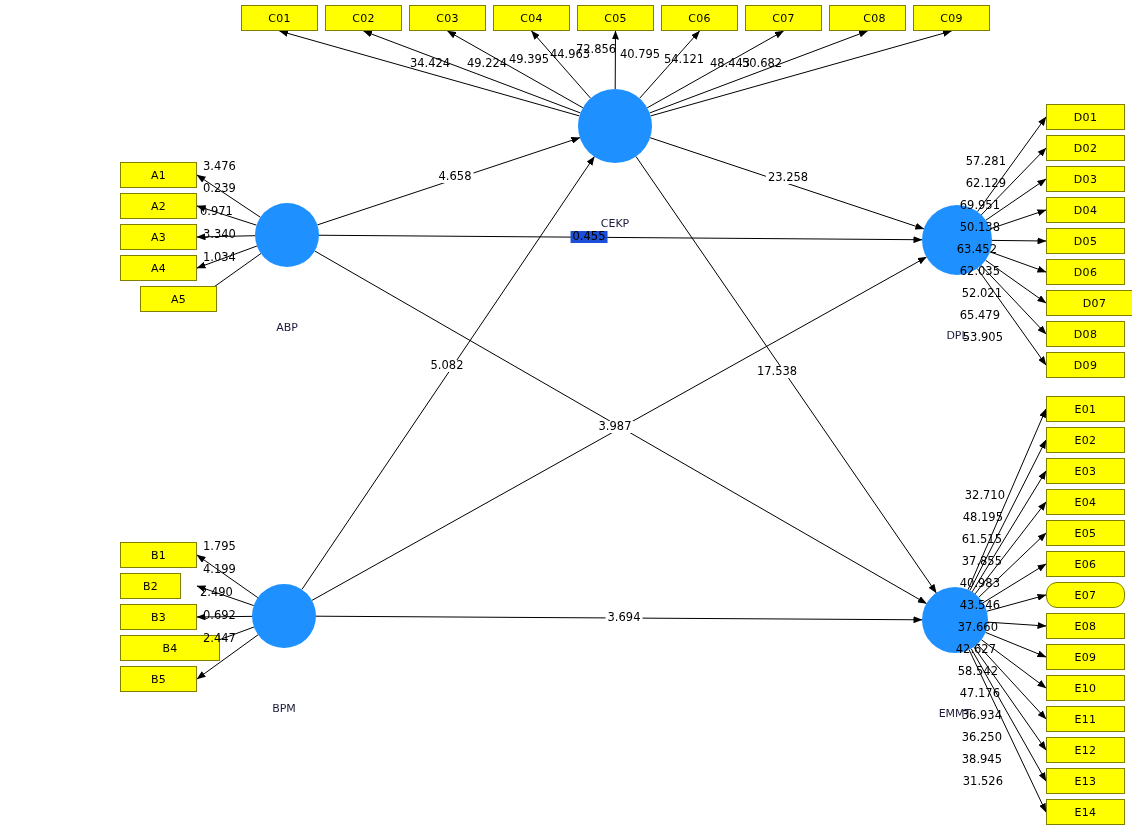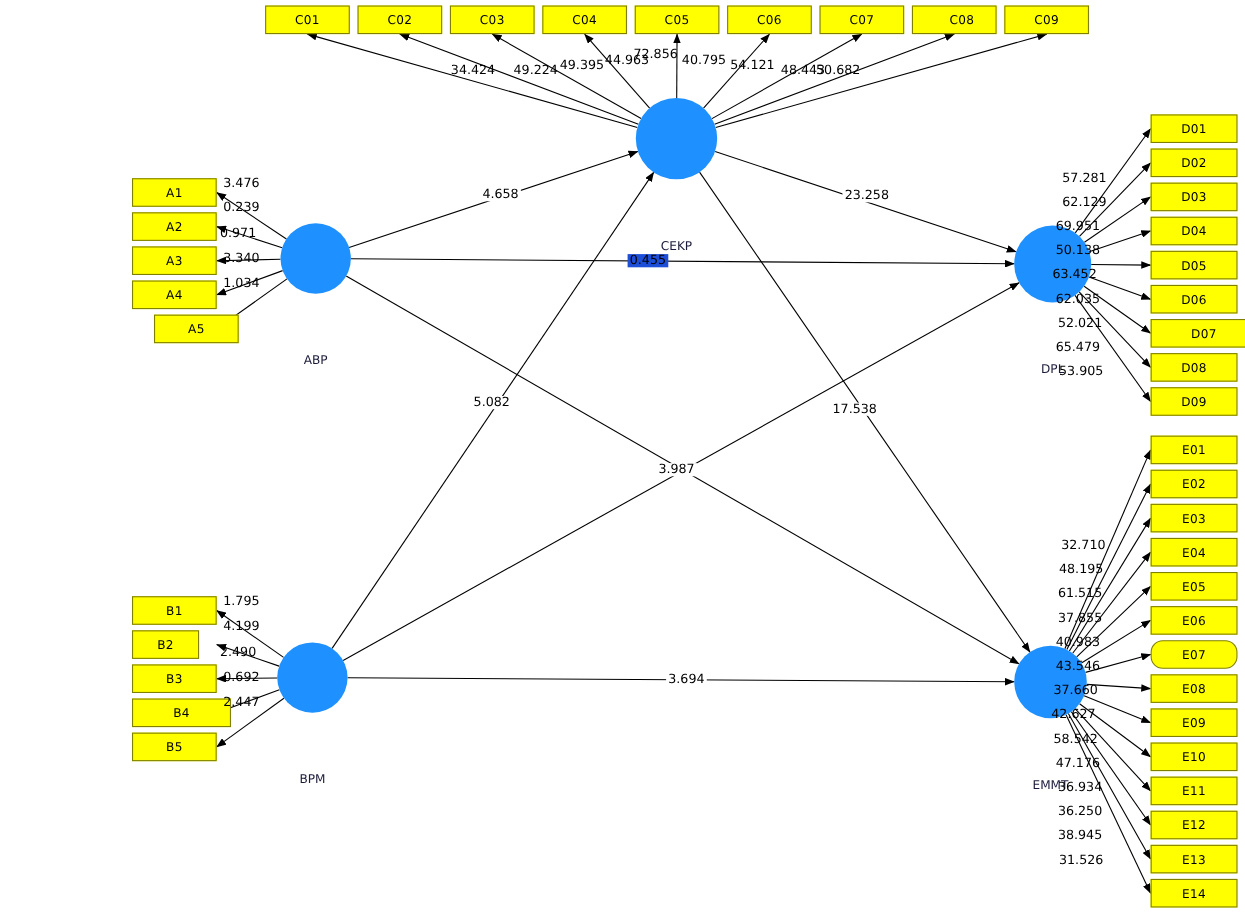--- a/index.html
+++ b/index.html
@@ -146,21 +146,21 @@
       </div>
       <div class="indicator-box" style="left: 120px; top: 542px; width: 77px; height: 26px;">
         <span>B1</span>
       </div>
       <div class="indicator-box" style="left: 120px; top: 573px; width: 61px; height: 26px;">
         <span>B2</span>
       </div>
       <div class="indicator-box" style="left: 120px; top: 604px; width: 77px; height: 26px;">
         <span>B3</span>
       </div>
-      <div class="indicator-box" style="left: 120px; top: 635px; width: 90px; height: 26px;">
+      <div class="indicator-box" style="left: 120px; top: 635px; width: 100px; height: 26px;">
         <span>B4</span>
       </div>
       <div class="indicator-box" style="left: 120px; top: 666px; width: 77px; height: 26px;">
         <span>B5</span>
       </div>
       <div class="indicator-box" style="left: 241px; top: 5px; width: 77px; height: 26px;">
         <span>C01</span>
       </div>
       <div class="indicator-box" style="left: 325px; top: 5px; width: 77px; height: 26px;">
         <span>C02</span>

